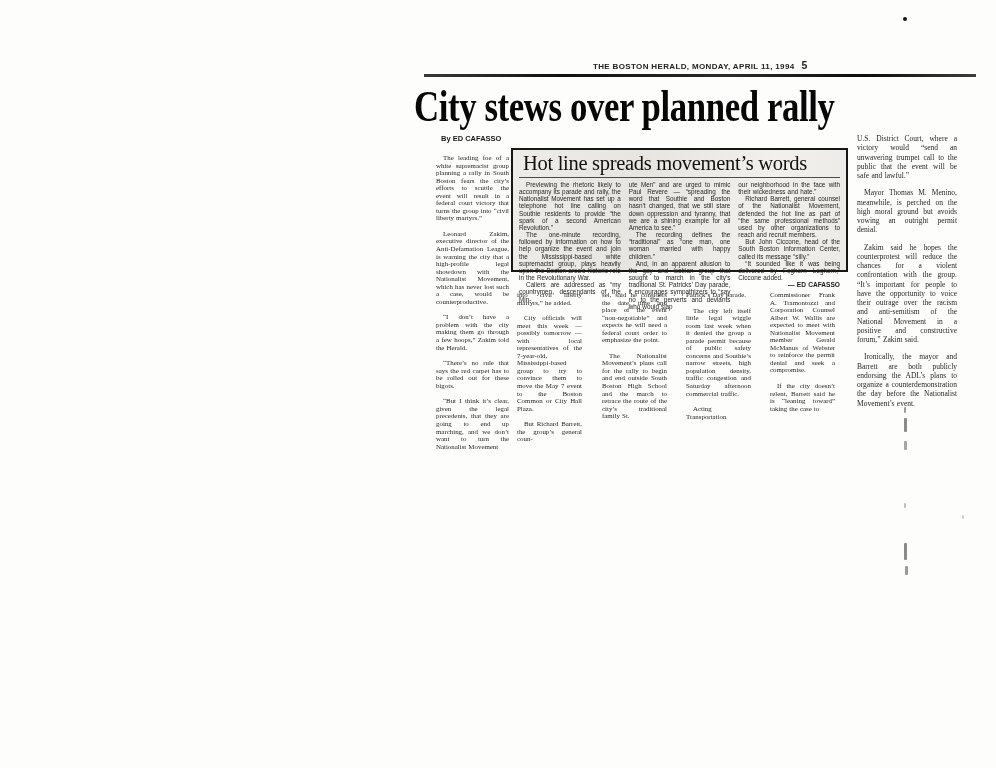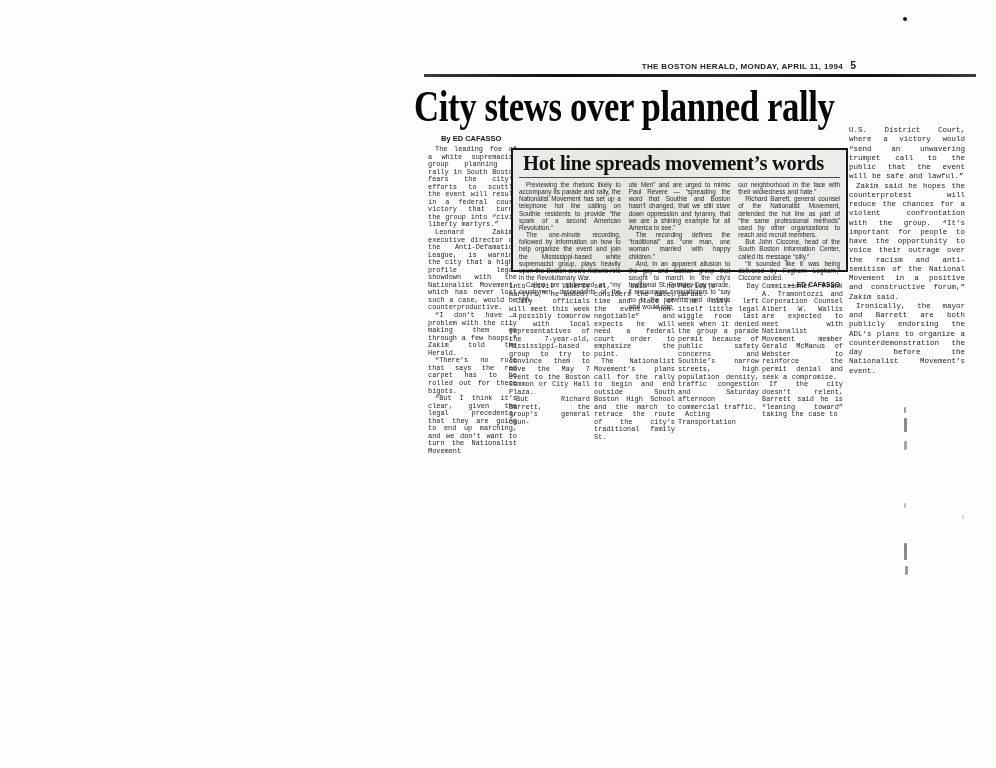--- a/index.html
+++ b/index.html
@@ -1,47 +1,47 @@
 <!DOCTYPE html>
 <html><head>
 <meta charset="utf-8">
 <style>
   html,body{margin:0;padding:0;background:#e8e8e8;}
   #page{position:relative;width:996px;height:768px;background:#fdfdfc;overflow:hidden;
         font-family:"Liberation Serif", serif;color:#1d1d1d;}
   
-  .masthead{position:absolute;top:59px;left:593px;width:312px;text-align:center;
+  .masthead{position:absolute;top:59px;left:593px;width:312px;text-align:left;
         font-family:"Liberation Sans", sans-serif;font-weight:700;font-size:8px;
         letter-spacing:.35px;color:#232323;white-space:nowrap;}
   .pageno{font-size:10.5px;margin-left:7px;font-weight:700;}
   .toprule{position:absolute;top:74px;left:424px;width:552px;height:3px;
         background:linear-gradient(90deg,#3a3a3a,#101010 25%,#2c2c2c 55%,#0d0d0d 80%,#3d3d3d);}
   
   .headline{position:absolute;top:81px;left:414px;white-space:nowrap;
         font-family:"Liberation Serif", serif;font-weight:700;font-size:44px;
         letter-spacing:-0.5px;color:#070707;transform:scaleX(0.79);transform-origin:0 0;}
   .byline{position:absolute;top:134px;left:441px;font-family:Liberation Sans, sans-serif;
         font-weight:700;font-size:7.5px;color:#181818;}
   
   .col{position:absolute;text-align:justify;color:#1f1f1f;}
-  .col p{margin:0;text-indent:7px;font-family:Liberation Mono, monospace;}
+  .col p{margin:8px;text-indent:7px;}
   .col p.cont{text-indent:0;}
   .c-narrow{font-size:6.9px;line-height:7.55px;word-spacing:.4px;}
   #col1{top:146px;left:428px;width:89px;}
   #col2{top:283px;left:509px;width:81px;}
   #col3{top:283px;left:594px;width:81px;}
   #col4{top:283px;left:678px;width:81px;}
   #col5{top:283px;left:762px;width:81px;}
   #col6{top:126px;left:849px;width:116px;font-size:7.5px;line-height:9.25px;word-spacing:.5px;}
   
   .sidebar{position:absolute;top:148px;left:511px;width:337px;height:124px;
         border:2px solid #161616;box-sizing:border-box;
         background:linear-gradient(100deg,#edece8 0%,#e6e5e0 38%,#f1f0ec 75%,#eceae6 100%);
         padding:2px 6px 3px;}
-  .sidebar-title{font-family:"Liberation Serif", serif;font-weight:700;font-size:20.5px;
+  .sidebar-title{font-family:"Liberation Serif", serif;font-weight:400;font-size:20.5px;
         letter-spacing:-0.3px;color:#101010;padding:0 2px 2px 4px;
         border-bottom:1px solid #4a4a4a;white-space:nowrap;}
   .sidebar-cols{display:flex;gap:8px;padding-top:3px;}
   .sidebar-col{flex:1;text-align:justify;font-family:"Liberation Sans", sans-serif;
         font-size:6.35px;line-height:7.15px;color:#262626;word-spacing:.3px;}
   .sidebar-col p{margin:0;text-indent:7px;}
   .sidebar-col p.cont{text-indent:0;}
   .signoff{text-align:right;font-weight:700;margin-top:2px;text-indent:0;
         font-family:"Liberation Sans", sans-serif;font-size:6.6px;color:#161616;}
   
@@ -104,20 +104,21 @@
     <p class="cont">Patrick’s Day parade.</p>
     <p>The city left itself little legal wiggle room last week when it denied the group a parade permit because of public safety concerns and Southie’s narrow streets, high population density, traffic congestion and Saturday afternoon commercial traffic.</p>
     <p>Acting Transportation</p>
   </div>
   <div class="col c-narrow" id="col5">
     <p class="cont">Commissioner Frank A. Tramontozzi and Corporation Counsel Albert W. Wallis are expected to meet with Nationalist Movement member Gerald McManus of Webster to reinforce the permit denial and seek a compromise.</p>
     <p>If the city doesn’t relent, Barrett said he is “leaning toward” taking the case to</p>
   </div>
   <div class="col" id="col6">
     <p class="cont">U.S. District Court, where a victory would “send an unwavering trumpet call to the public that the event will be safe and lawful.”</p>
+    <p>Mayor Thomas M. Menino, meanwhile, is perched on the high moral ground but avoids vowing an outright permit denial.</p>
     <p>Zakim said he hopes the counterprotest will reduce the chances for a violent confrontation with the group. “It’s important for people to have the opportunity to voice their outrage over the racism and anti-semitism of the National Movement in a positive and constructive forum,” Zakim said.</p>
     <p>Ironically, the mayor and Barrett are both publicly endorsing the ADL’s plans to organize a counterdemonstration the day before the Nationalist Movement’s event.</p>
   </div>
 
   <div class="speck" style="top:17px;left:903px;width:4px;height:4px;background:#161616;border-radius:50%;"></div>
   <div class="speck" style="top:407px;left:904px;width:2px;height:6px;background:#9a9a9a;"></div>
   <div class="speck" style="top:418px;left:904px;width:3px;height:14px;background:#8a8a8a;"></div>
   <div class="speck" style="top:441px;left:904px;width:3px;height:9px;background:#a5a5a5;"></div>
   <div class="speck" style="top:503px;left:904px;width:2px;height:5px;background:#bdbdbd;"></div>
   <div class="speck" style="top:543px;left:904px;width:3px;height:17px;background:#8a8a8a;"></div>

